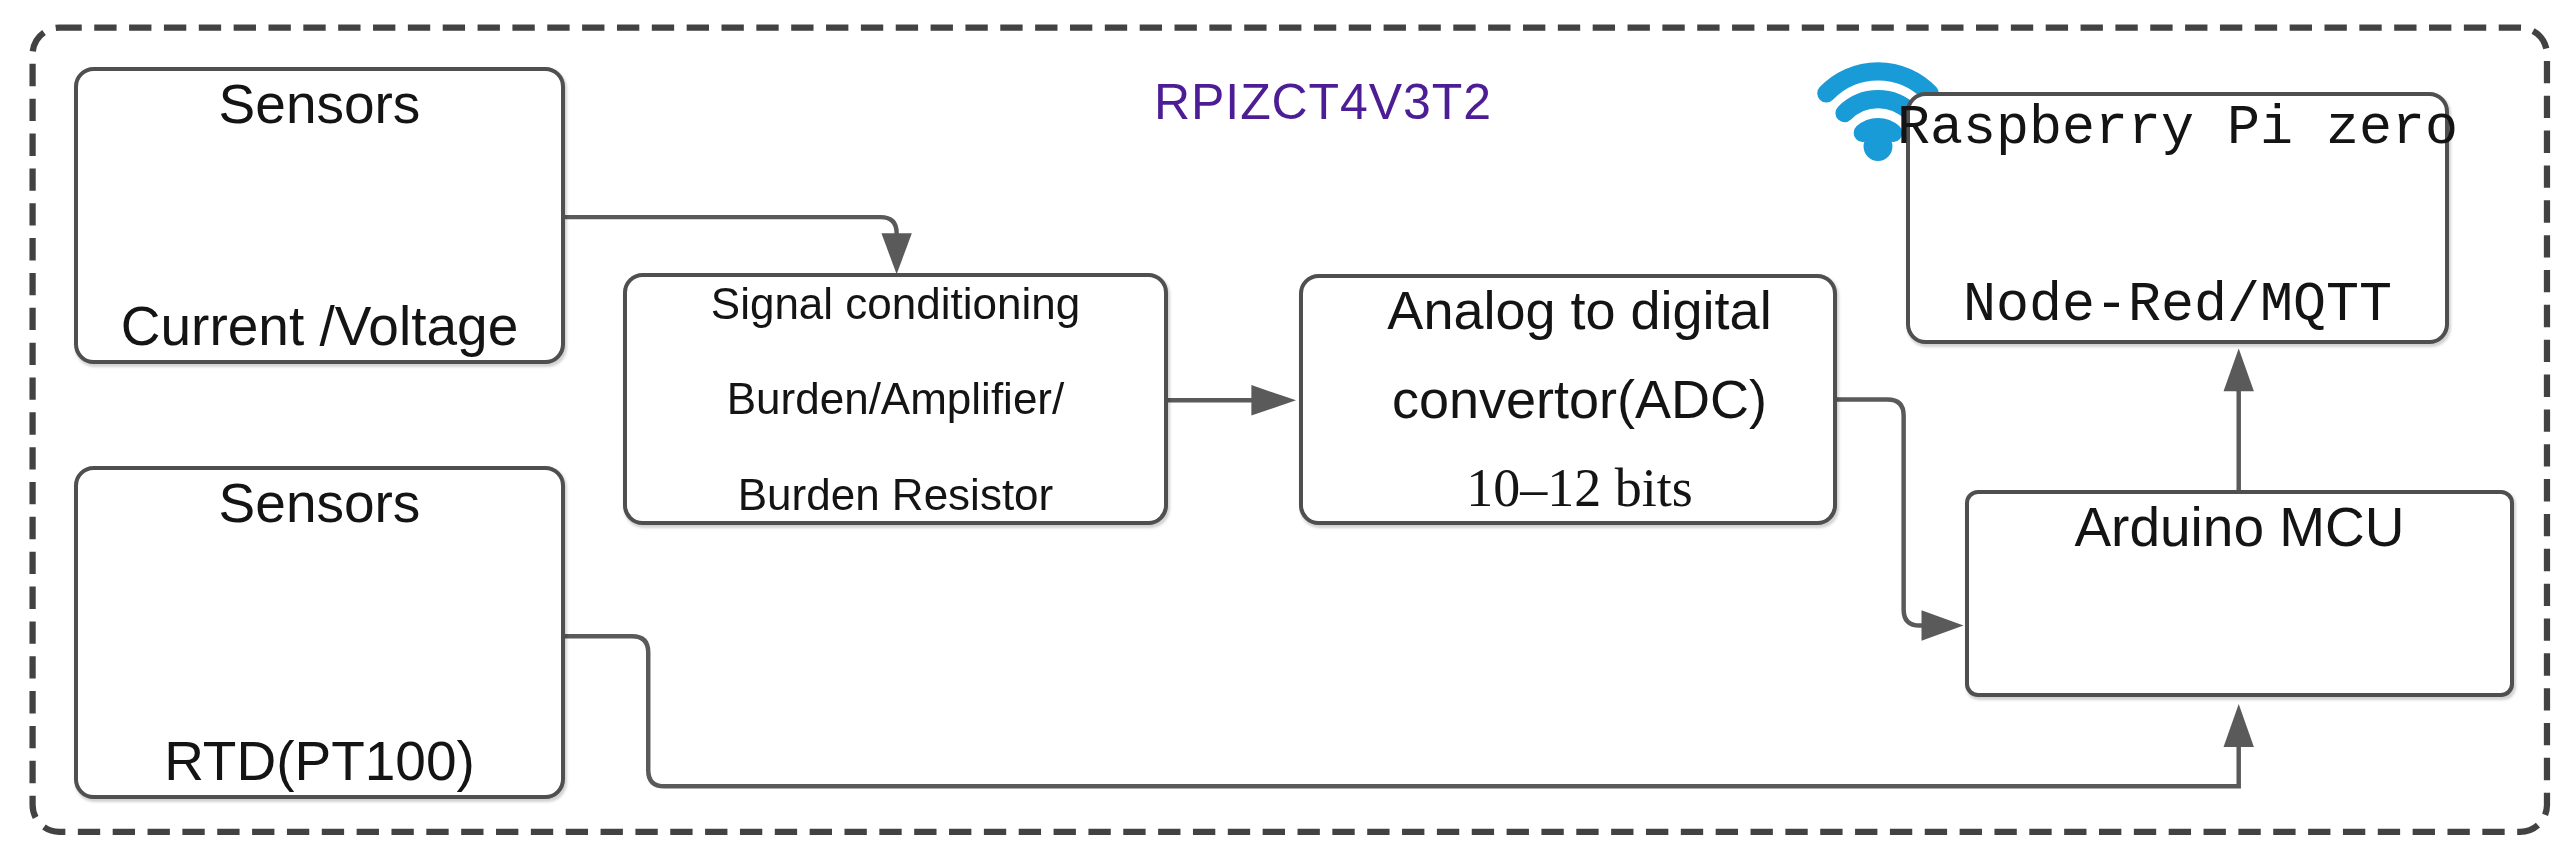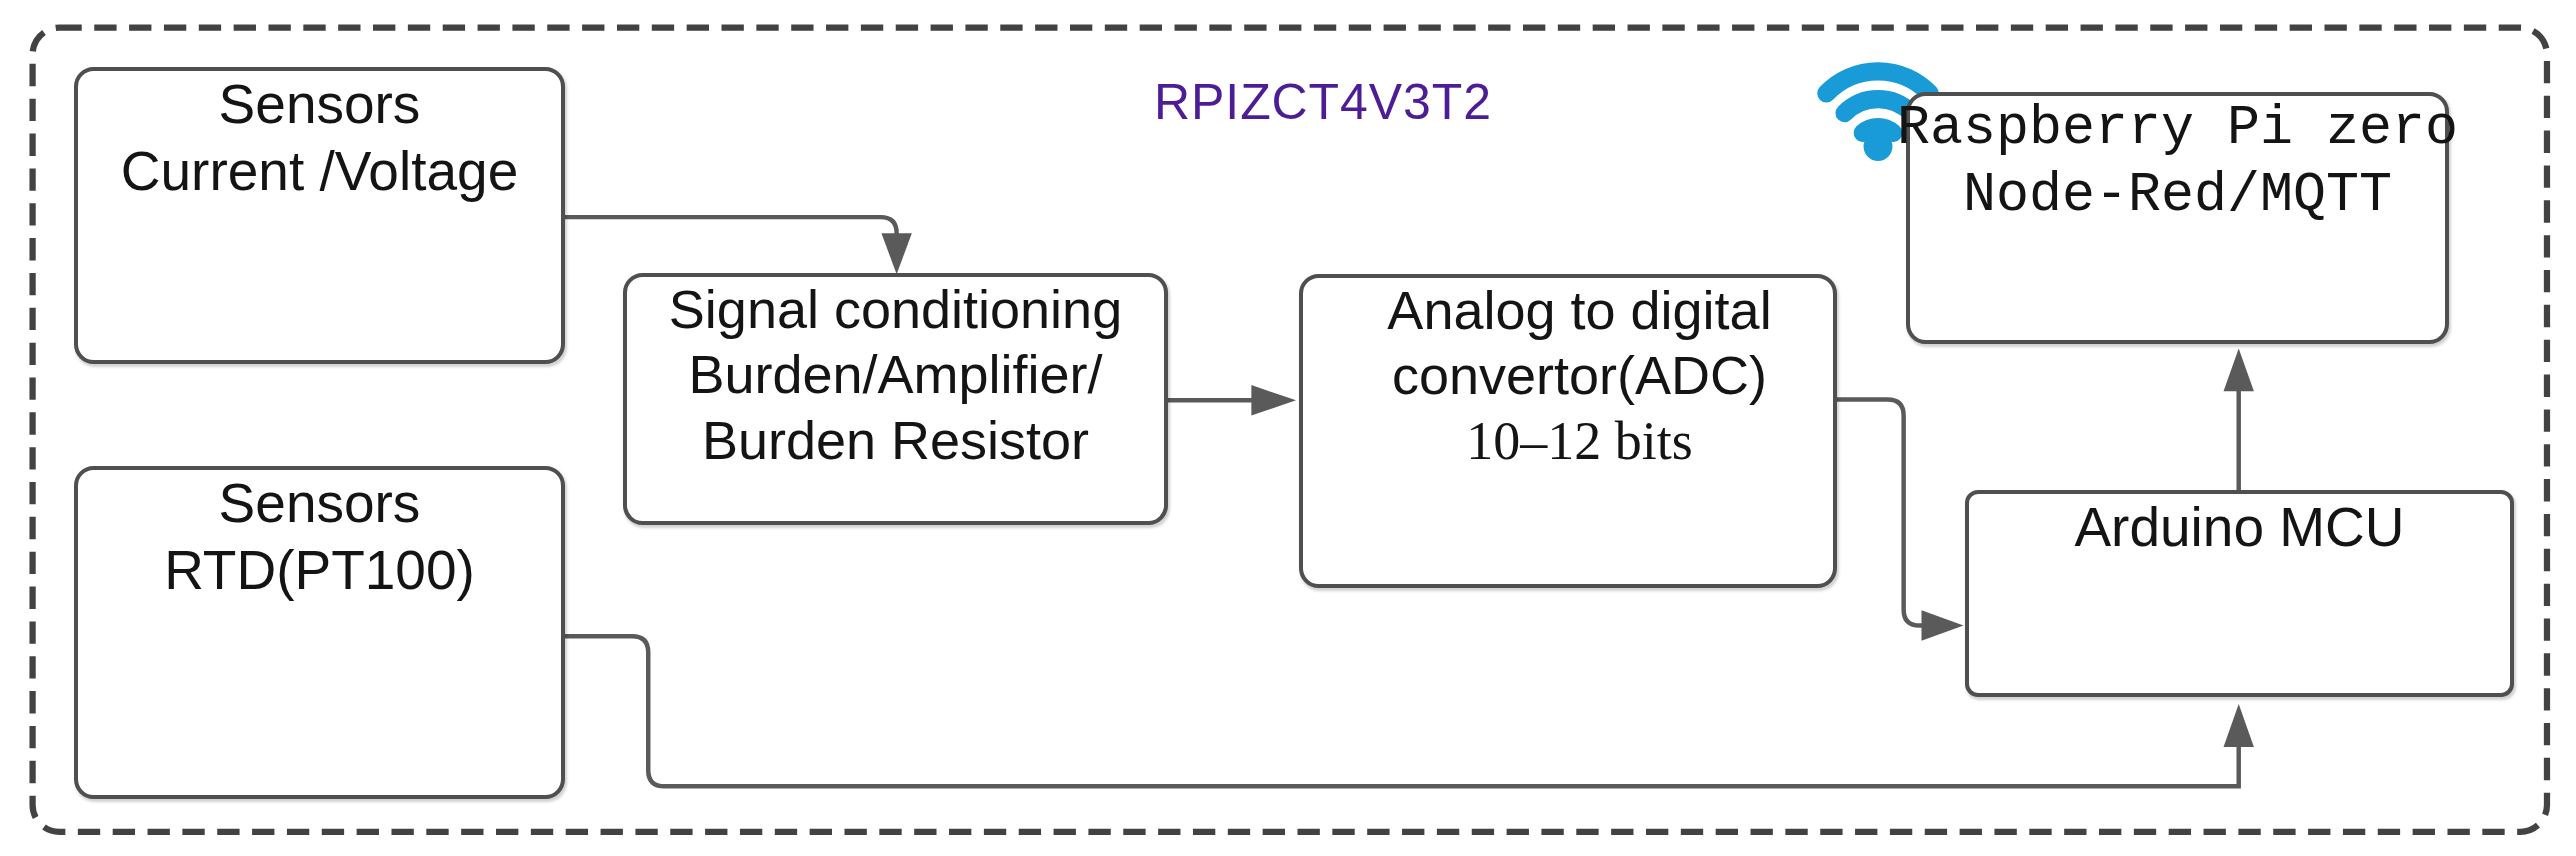--- a/index.html
+++ b/index.html
@@ -24,36 +24,36 @@
   }
   .node {
     position: absolute;
     box-sizing: border-box;
     background: #ffffff;
     border: 4.5px solid #4f4f4f;
     border-radius: 19.7px;
     display: flex;
     flex-direction: column;
     align-items: center;
-    justify-content: flex-start;
+    justify-content: space-between;
     text-align: center;
     color: #141414;
     font-size: 55px;
     line-height: 1.21;
     box-shadow: 1.8px 2.7px 2.7px rgba(0,0,0,0.18);
   }
   .node-line { white-space: nowrap; }
   .serif-bold {
     font-family: "Liberation Serif", serif;
     font-weight: normal;
   }
   #node-sensors-cv   { left: 74px;   top: 67px;  width: 491px; height: 297px; }
   #node-sensors-temp { left: 74px;   top: 466px; width: 491px; height: 333px; }
-  #node-signal       { left: 623px;  top: 273px; width: 545px; height: 252px; font-size: 54px; }
-  #node-adc          { left: 1299px; top: 274px; width: 538px; height: 314px; font-size: 54px; padding-left: 23px; }
+  #node-signal       { left: 623px;  top: 273px; width: 545px; height: 252px; font-size: 44px; }
+  #node-adc          { left: 1299px; top: 274px; width: 538px; height: 251px; font-size: 54px; padding-left: 23px; }
   #node-rpi          { left: 1906px; top: 92px; width: 543px; height: 252px; font-family: Liberation Mono, monospace; }
   #node-arduino      { left: 1965px; top: 490px; width: 549px; height: 207px; border-radius: 13px; }
   #diagram-title {
     position: absolute;
     left: 1144px;
     top: 73px;
     width: 358px;
     text-align: center;
     font-size: 50px;
     color: #4c1d95;

